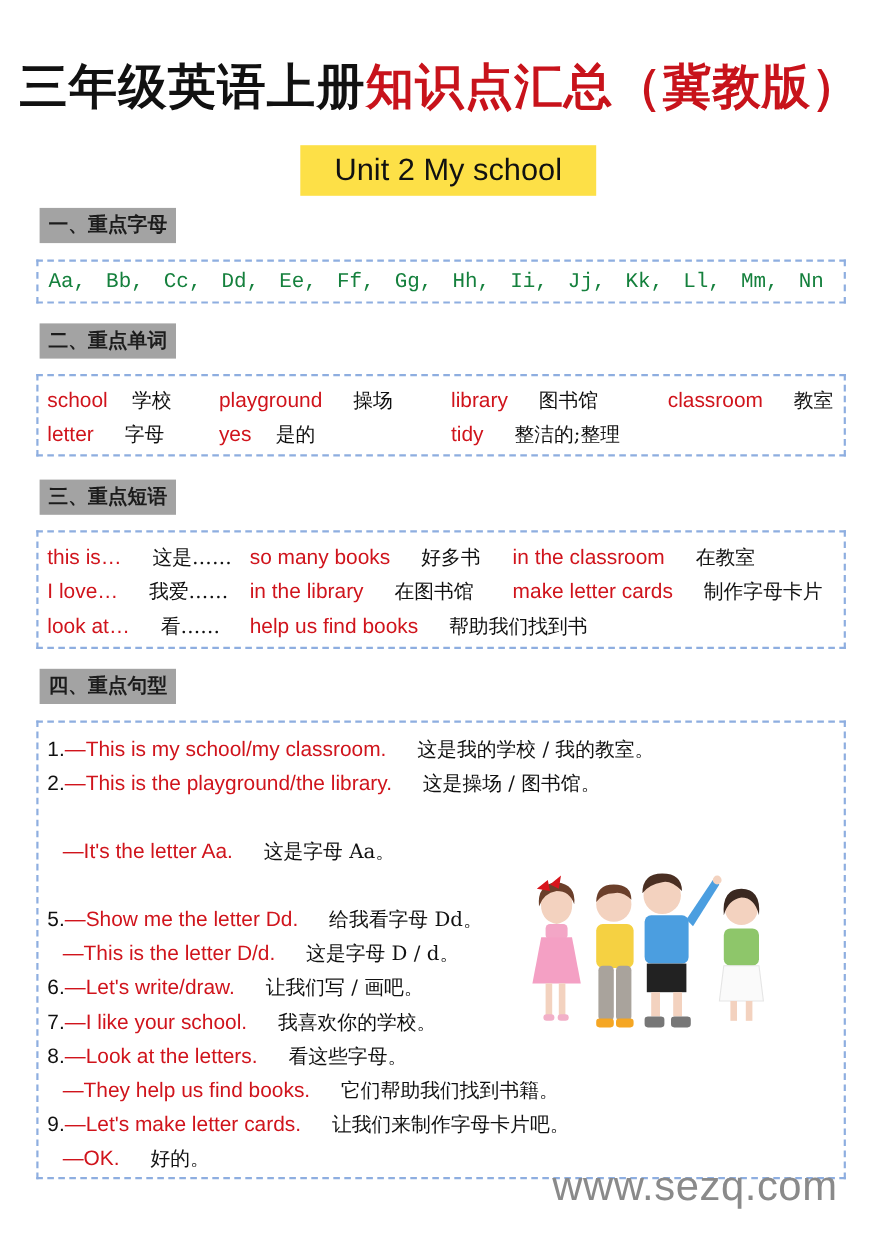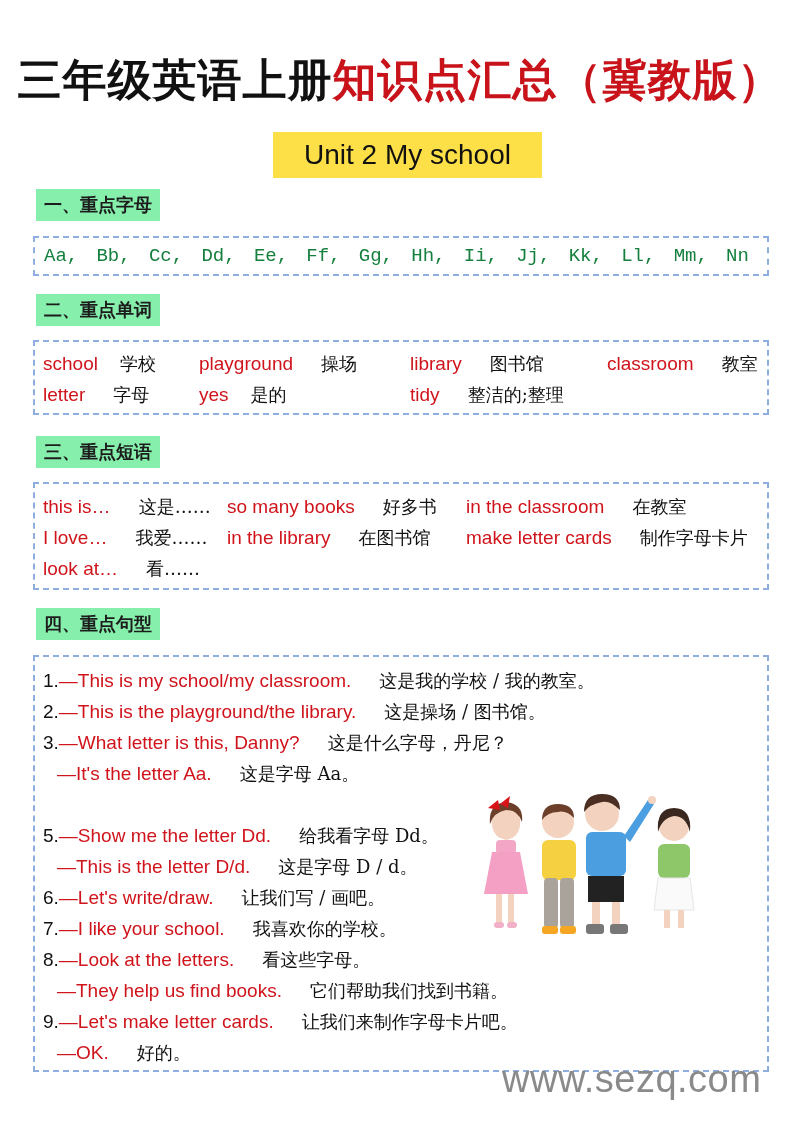--- a/index.html
+++ b/index.html
@@ -15,21 +15,21 @@
   .title .red { color: #c8131b; }
 
   .unit {
     position: absolute; top: 132px; left: 273px; width: 269px; height: 46px;
     background: #fde047; text-align: center; line-height: 46px;
     font-family: "Liberation Sans", sans-serif; font-size: 28px; color: #111;
   }
 
   .sec-head {
     position: absolute; left: 36px; height: 32px; padding: 0 8px;
-    background: #86efac; line-height: 32px;
+    background: #a3a3a3; line-height: 32px;
     font-family: "DejaVu Serif", serif; font-size: 18px; font-weight: bold; color: #1c1c1c;
   }
 
   .box {
     position: absolute; left: 33px; width: 736px;
     border: 2px dashed #8eaee0;
   }
 
   .en { color: #d0141c; font-family: "Liberation Sans", sans-serif; }
   .zh { color: #111; font-family: "DejaVu Serif", serif; margin-left: 22px; }
@@ -130,27 +130,29 @@
   </div>
   <div class="cell" style="left:192px; top:42px;">
     <span class="en">in the library</span> <span class="zh">在图书馆</span>
   </div>
   <div class="cell" style="left:431px; top:42px;">
     <span class="en">make letter cards</span> <span class="zh">制作字母卡片</span>
   </div>
   <div class="cell" style="left:8px; top:73px;">
     <span class="en">look at…</span> <span class="zh">看……</span>
   </div>
+  <div class="cell" style="left:192px; top:73px;">
+    <span class="en">help us find books</span> <span class="zh">帮助我们找到书</span>
+  </div>
 </div>
 
 <div class="sec-head" style="top:608px;">四、重点句型</div>
 <div class="box sentences">
   <div class="line" style="top:12px;"><span class="num">1.</span><span class="en">—This is my school/my classroom.</span> <span class="zh">这是我的学校 / 我的教室。</span></div>
   <div class="line" style="top:43px;"><span class="num">2.</span><span class="en">—This is the playground/the library.</span> <span class="zh">这是操场 / 图书馆。</span></div>
-  <div class="line" style="top:74px;"><span class="num">3.</span><span class="en">—What letter is this, Danny?</span> <span class="zh">这是什么字母，丹尼？</span></div>
   <div class="line indent" style="top:105px;"><span class="num"></span><span class="en">—It's the letter Aa.</span> <span class="zh">这是字母 Aa。</span></div>
   <div class="line" style="top:167px;"><span class="num">5.</span><span class="en">—Show me the letter Dd.</span> <span class="zh">给我看字母 Dd。</span></div>
   <div class="line indent" style="top:198px;"><span class="num"></span><span class="en">—This is the letter D/d.</span> <span class="zh">这是字母 D / d。</span></div>
   <div class="line" style="top:229px;"><span class="num">6.</span><span class="en">—Let's write/draw.</span> <span class="zh">让我们写 / 画吧。</span></div>
   <div class="line" style="top:260px;"><span class="num">7.</span><span class="en">—I like your school.</span> <span class="zh">我喜欢你的学校。</span></div>
   <div class="line" style="top:291px;"><span class="num">8.</span><span class="en">—Look at the letters.</span> <span class="zh">看这些字母。</span></div>
   <div class="line indent" style="top:322px;"><span class="num"></span><span class="en">—They help us find books.</span> <span class="zh">它们帮助我们找到书籍。</span></div>
   <div class="line" style="top:353px;"><span class="num">9.</span><span class="en">—Let's make letter cards.</span> <span class="zh">让我们来制作字母卡片吧。</span></div>
   <div class="line indent" style="top:384px;"><span class="num"></span><span class="en">—OK.</span> <span class="zh">好的。</span></div>
 </div>

